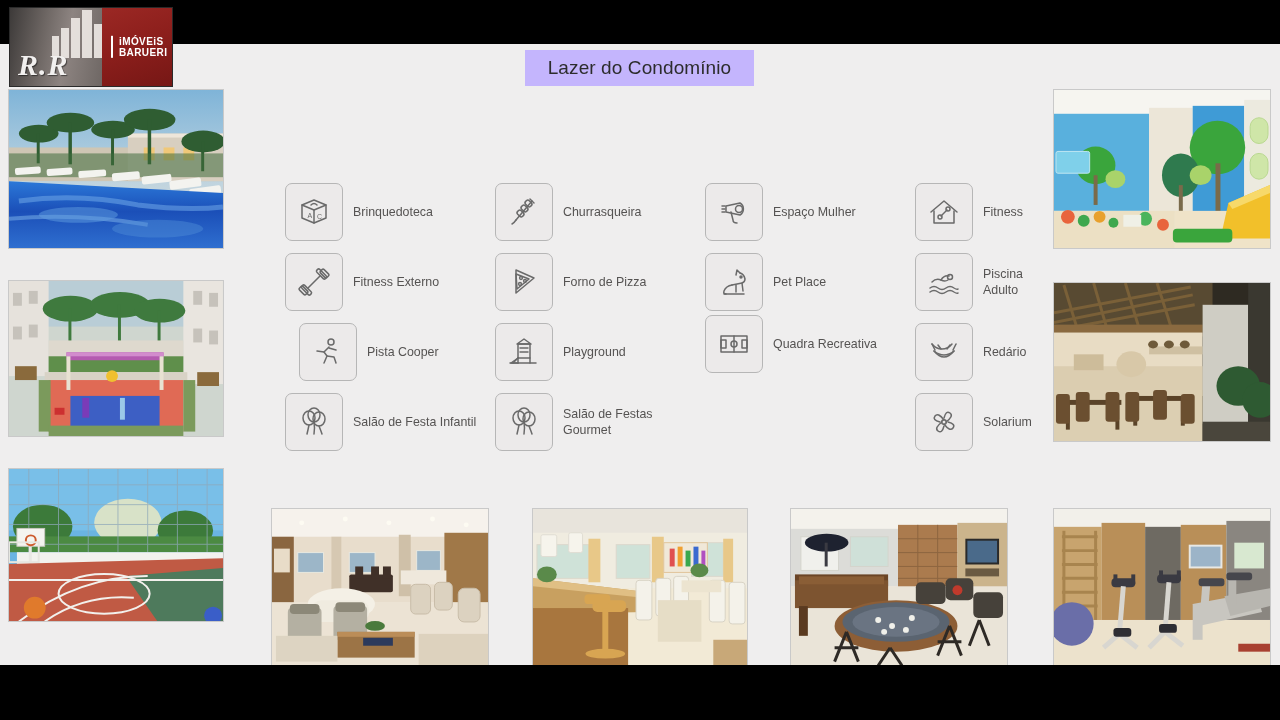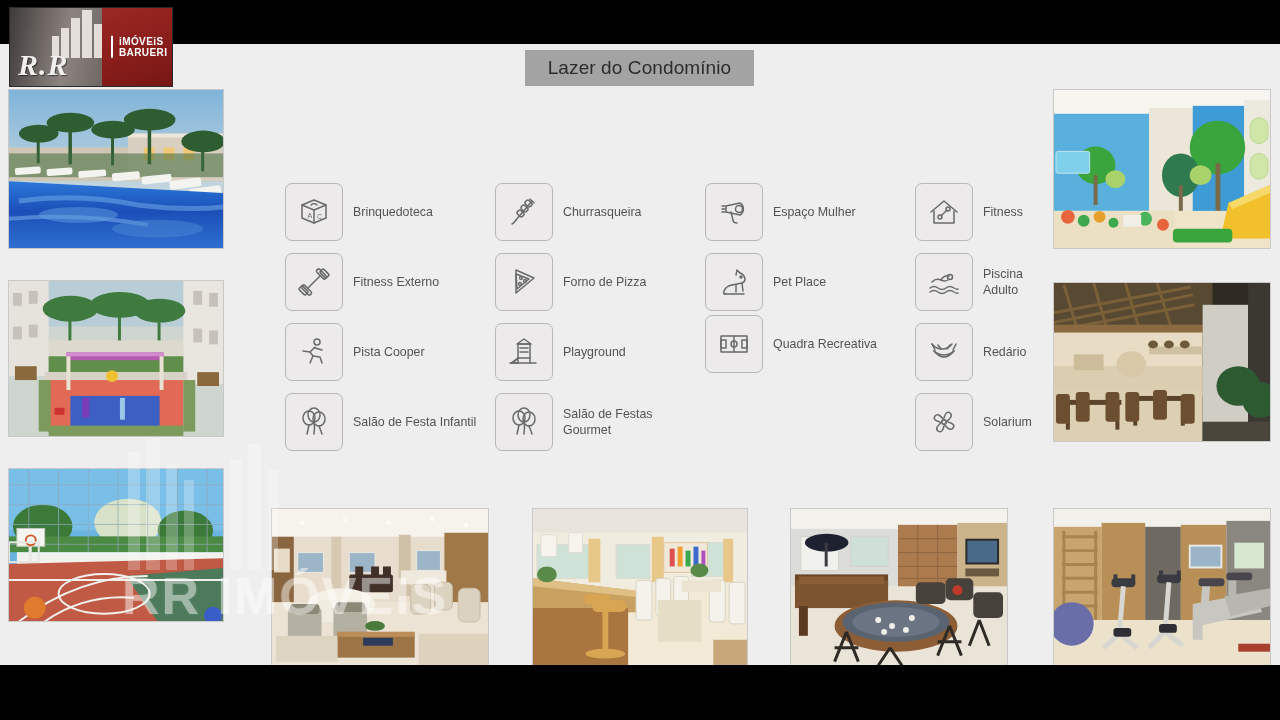--- a/index.html
+++ b/index.html
@@ -49,21 +49,21 @@
     position: absolute; left: 9px; top: 50%; transform: translateY(-50%);
     color: #fff; line-height: 1.12;
     font-size: 10px; font-weight: 700; letter-spacing: .4px;
     border-left: 2px solid #fff; padding-left: 6px;
   }
 
   
   #title-box {
     position: absolute; left: 525px; top: 50px;
     width: 229px; height: 36px;
-    background: #a3a3a3;
+    background: #c4b5fd;
     display: flex; align-items: center; justify-content: center;
   }
   #title-box .t {
     font-size: 19px; color: #2c2c2c; letter-spacing: .1px; white-space: nowrap;
   }
 
   
   .photo {
     position: absolute;
     border: 1px solid #c9c9c9;
@@ -569,34 +569,20 @@
         <rect x="146" y="70" width="26" height="8" rx="3" fill="#46464c"></rect>
         <g fill="#b8b6b0">
           <path d="M172 88 L218 80 L218 98 L178 108 Z"></path>
           <rect x="176" y="70" width="8" height="26"></rect>
         </g>
         <rect x="174" y="64" width="26" height="8" rx="3" fill="#46464c"></rect>
         <rect x="186" y="136" width="32" height="8" fill="#a84030"></rect>
       </svg>
     </div>
 
-    <div id="watermark">
-      <svg width="330" height="200" viewBox="0 0 330 200">
-        <g fill="#ffffff" opacity=".45">
-          <rect x="8" y="18" width="12" height="118"></rect>
-          <rect x="26" y="4" width="14" height="132"></rect>
-          <rect x="46" y="30" width="11" height="106"></rect>
-          <rect x="64" y="46" width="10" height="90"></rect>
-          <rect x="110" y="26" width="12" height="110"></rect>
-          <rect x="128" y="10" width="13" height="126"></rect>
-          <rect x="148" y="36" width="10" height="100"></rect>
-        </g>
-      </svg>
-      <div class="wm-text">RR IMÓVEIS</div>
-    </div>
 
     <div id="grid">
         <div class="cell" style="left: 0px; top: 0px;">
           <div class="ibox">
             <svg width="32" height="32" viewBox="0 0 32 32">
       <g stroke="#6a6a6a" stroke-width="1.5" fill="none" stroke-linecap="round" stroke-linejoin="round">
                 <path d="M16 4 L28 9 L28 22 L16 27 L4 22 L4 9 Z"></path>
       <path d="M4 9 L16 14 L28 9"></path>
                 <path d="M16 14 L16 27"></path>
       <text x="9.5" y="22" font-size="7" fill="#6a6a6a" stroke="none" font-family="Liberation Sans">A</text>
@@ -614,21 +600,21 @@
                 <path d="M10 22 L22 10"></path>
       <rect x="3" y="20" width="5" height="9" rx="1.5" transform="rotate(-45 5.5 24.5)"></rect>
       <rect x="6.5" y="18" width="4" height="12" rx="1.5" transform="rotate(-45 8.5 24)"></rect>
       <rect x="21.5" y="2" width="4" height="12" rx="1.5" transform="rotate(-45 23.5 8)"></rect>
       <rect x="24" y="3" width="5" height="9" rx="1.5" transform="rotate(-45 26.5 7.5)"></rect>
               </g>
             </svg>
           </div>
           <div class="ilabel">Fitness Externo</div>
         </div>
-        <div class="cell" style="left: 0px; top: 140px;">
+        <div class="cell" style="left: 14px; top: 140px;">
           <div class="ibox">
             <svg width="32" height="32" viewBox="0 0 32 32">
       <g stroke="#6a6a6a" stroke-width="1.5" fill="none" stroke-linecap="round" stroke-linejoin="round">
                 <circle cx="19" cy="6" r="3"></circle>
       <path d="M17 11 L12 16 L15 20 L12 27"></path>
                 <path d="M15 20 L22 21 L24 27"></path>
       <path d="M17 12 L24 14"></path>
                 <path d="M12 16 L5 15"></path>
               </g>
             </svg>

